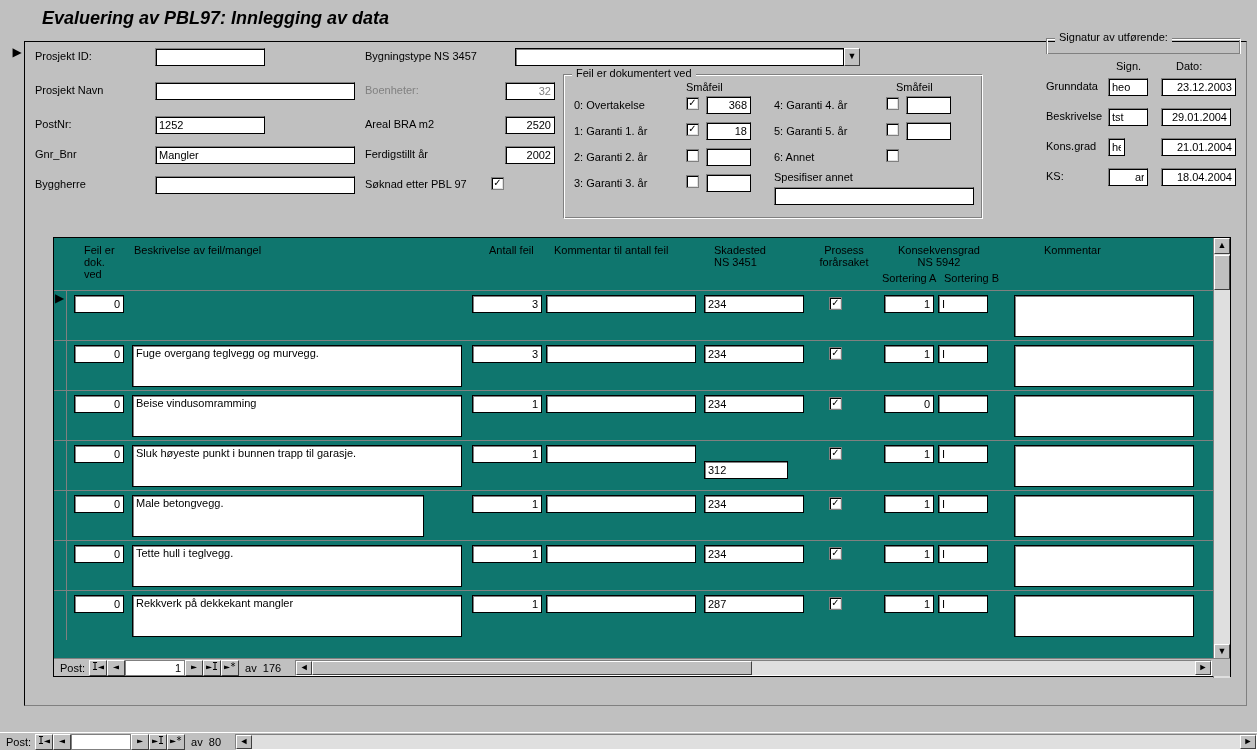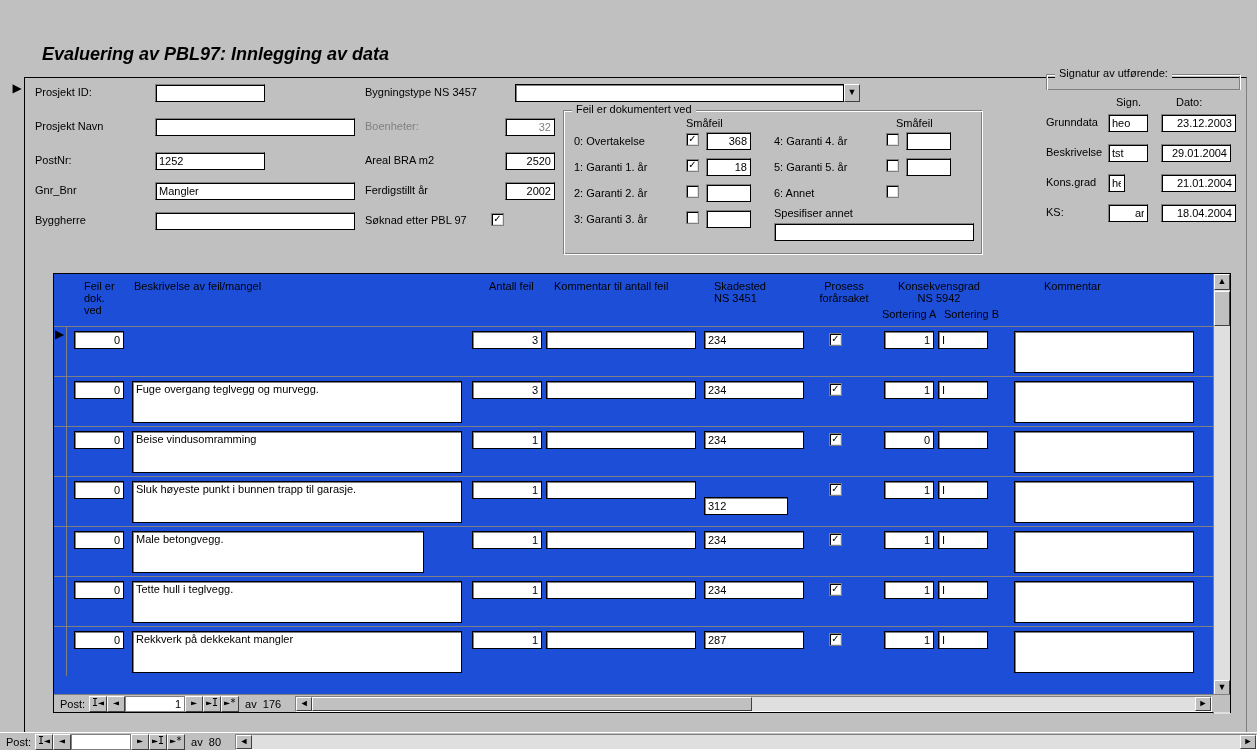--- a/index.html
+++ b/index.html
@@ -11,21 +11,20 @@
     width: 1257px;
     height: 750px;
     overflow: hidden;
     position: relative;
   }
   .title {
     font-size: 18px;
     font-weight: bold;
     font-style: italic;
     padding: 8px 2px 8px 42px;
-    margin-top: 36px;
   }
   .main-form {
     border: 1px solid #808080;
     border-top-color: #000;
     border-left-color: #000;
     margin: 4px 10px 0 24px;
     background: #c0c0c0;
     position: relative;
     height: 665px;
   }
@@ -114,21 +113,21 @@
     width: 200px;
   }
   .sig-label { position: absolute; font-size: 11px; }
 
   .subform {
     position: absolute;
     left: 28px;
     top: 195px;
     width: 1178px;
     height: 440px;
-    background: #1d4ed8;
+    background: #0f766e;
     border: 1px solid #000;
   }
   .subform-headers {
     position: relative;
     height: 52px;
   }
   .sh { position: absolute; font-size: 11px; text-align: left; }
   .subform-rows {
     position: relative;
     height: 356px;

